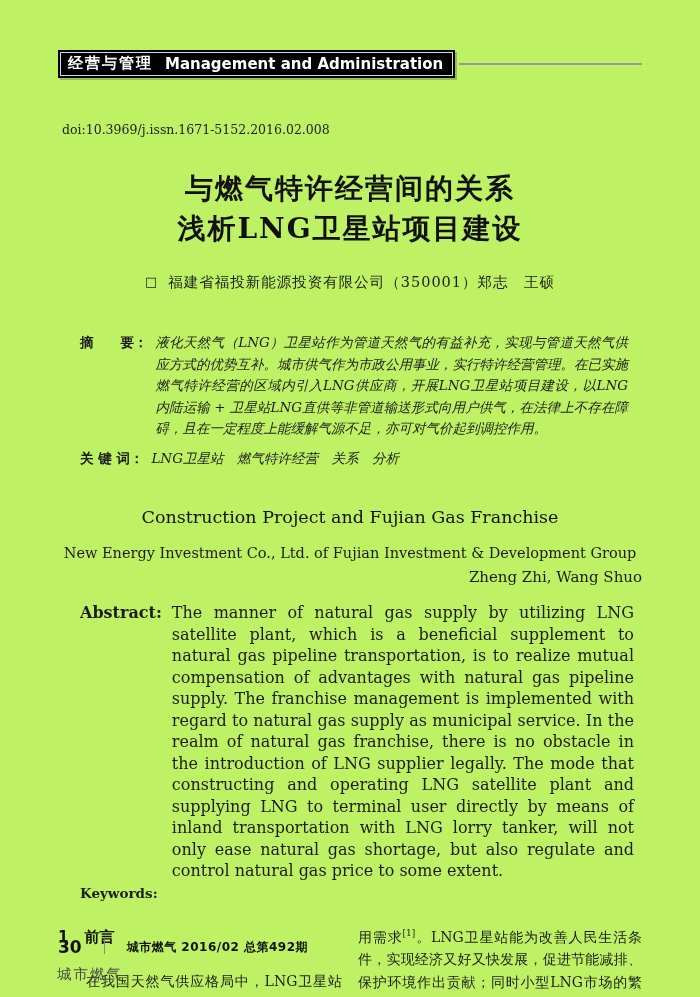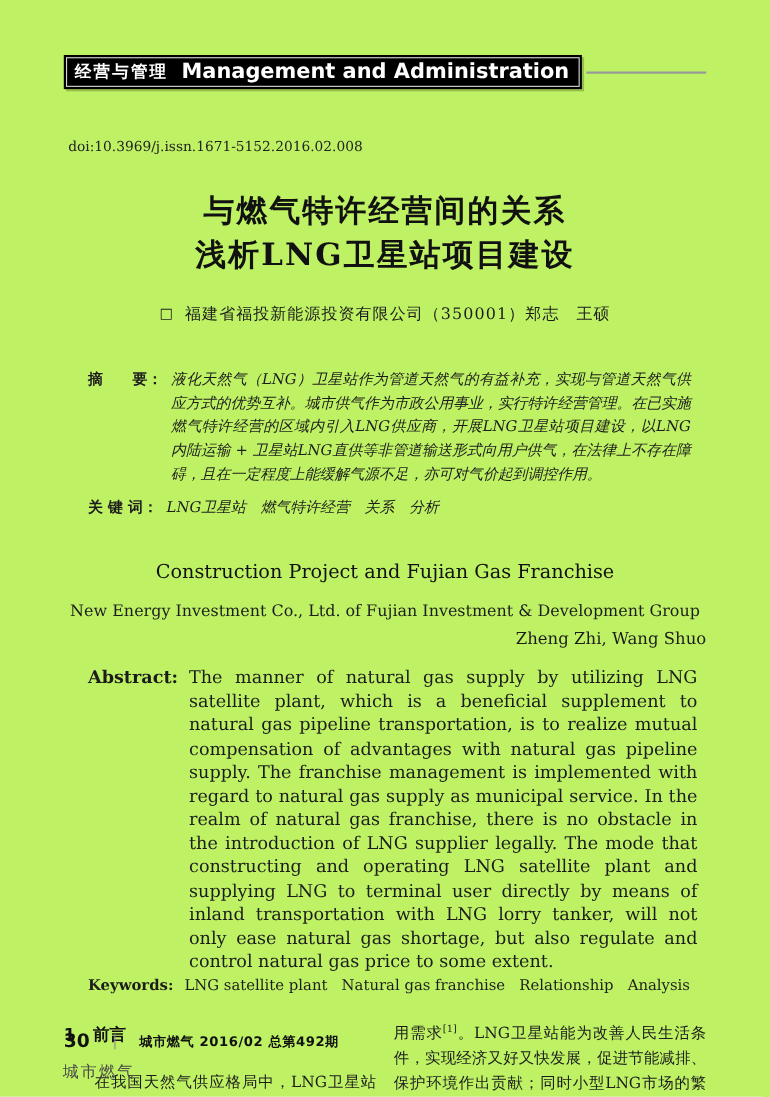--- a/index.html
+++ b/index.html
@@ -13,21 +13,21 @@
 
   
   .header-row { display:flex; align-items:center; }
   .header-bar {
     background:#000; color:#fff; display:flex; align-items:center; gap:12px;
     padding:4px 12px 5px 10px; outline:1px solid rgba(255,255,255,.85); outline-offset:-3px;
     box-shadow:2px 2px 0 rgba(0,0,0,.22);
     font-family:"DejaVu Sans", sans-serif; font-weight:bold; white-space:nowrap;
   }
   .header-bar .cn { font-size:15px; letter-spacing:2px; }
-  .header-bar .en { font-size:19px; letter-spacing:0; }
+  .header-bar .en { font-size:15px; letter-spacing:0; }
   .header-line { flex:1; border-top:2px solid #979797; margin-left:4px; }
 
   .doi { margin:44px 0 0 4px; font-size:12.5px; color:#222; }
 
   .title-cn {
     margin-top:32px; text-align:center; font-weight:bold;
     font-size:28px; line-height:40px; letter-spacing:2px; color:#111;
   }
   .byline-cn { margin-top:24px; text-align:center; font-size:14.5px; letter-spacing:1px; }
   .byline-cn .box { display:inline-block; margin-right:10px; font-size:13px; position:relative; top:-1px; }
@@ -110,21 +110,20 @@
     <div class="affil-en">New Energy Investment Co., Ltd. of Fujian Investment &amp; Development Group</div>
     <div class="authors-en">Zheng Zhi, Wang Shuo</div>
 
     <div class="abs-row-en">
       <span class="abs-label-en">Abstract:</span>
       <span class="abs-text-en">The manner of natural gas supply by utilizing LNG satellite plant, which is a beneficial supplement to natural gas pipeline transportation, is to realize mutual compensation of advantages with natural gas pipeline supply. The franchise management is implemented with regard to natural gas supply as municipal service. In the realm of natural gas franchise, there is no obstacle in the introduction of LNG supplier legally. The mode that constructing and operating LNG satellite plant and supplying LNG to terminal user directly by means of inland transportation with LNG lorry tanker, will not only ease natural gas shortage, but also regulate and control natural gas price to some extent.</span>
     </div>
 
     <div class="kw-row-en">
       <span class="abs-label-en">Keywords:</span>
-      <span class="kw-text-en">LNG satellite plant   Natural gas franchise   Relationship   Analysis</span>
     </div>
 
     <div class="columns">
       <div class="col left">
         <div class="sec-heading">
           <span class="num">1</span><span>前言</span>
         </div>
         <p class="body-par">在我国天然气供应格局中，LNG卫星站作为管道天然气的有益补充，实现与管道天然气供应方式的优势互补，最大限度地满足了国内市场对天然气的使</p>
       </div>
       <div class="col right">

